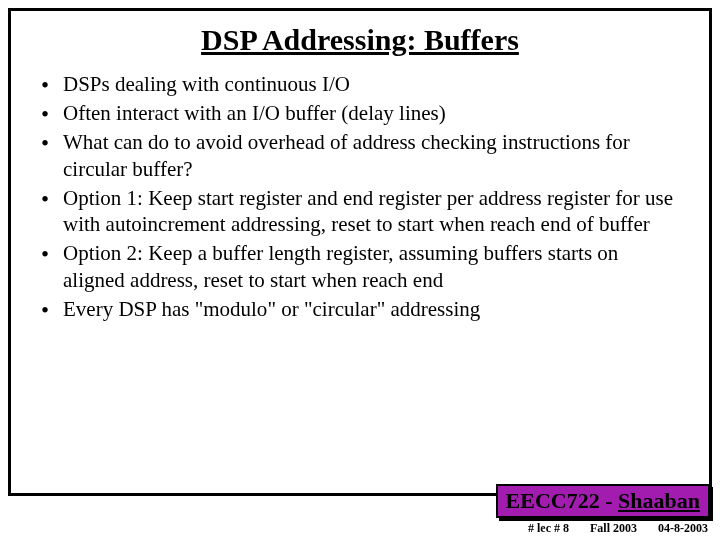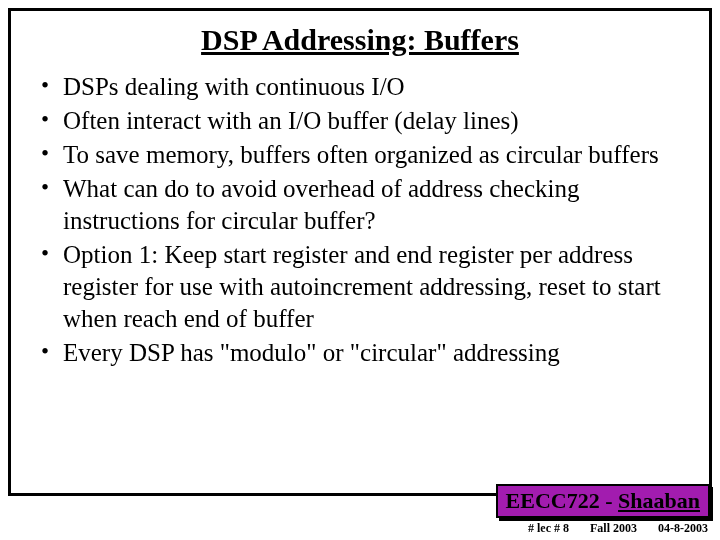--- a/index.html
+++ b/index.html
@@ -26,21 +26,21 @@
     font-weight: bold;
     text-decoration: underline;
     margin-bottom: 14px;
   }
   .bullets {
     list-style: none;
     padding-left: 28px;
   }
   .bullets li {
     position: relative;
-    font-size: 25px;
+    font-size: 21px;
     line-height: 1.28;
     margin-bottom: 2px;
   }
   .bullets li::before {
     content: "•";
     position: absolute;
     left: -22px;
     top: 0;
     font-size: 23px;
   }
@@ -67,23 +67,23 @@
   .footer-line span { margin-left: 18px; }
 </style>
 </head>
 <body>
 
 <div class="slide">
   <div class="title">DSP Addressing: Buffers</div>
   <ul class="bullets">
       <li>DSPs dealing with continuous I/O</li>
       <li>Often interact with an I/O buffer (delay lines)</li>
-      <li>To save memory, buffers often organized as circular buffers</li>
       <li>What can do to avoid overhead of address checking instructions for circular buffer?</li>
       <li>Option 1: Keep start register and end register per address register for use with autoincrement addressing, reset to start when reach end of buffer</li>
+      <li>Option 2: Keep a buffer length register, assuming buffers starts on aligned address, reset to start when reach end</li>
       <li>Every DSP has "<span class="u">modulo</span>" or "<span class="u">circular</span>" addressing</li>
     </ul>
 </div>
 
 <div class="footer-box">
   <span>EECC722</span><span> - </span><span class="u">Shaaban</span>
 </div>
 
 <div class="footer-line">
   <span>#  lec # 8</span>

